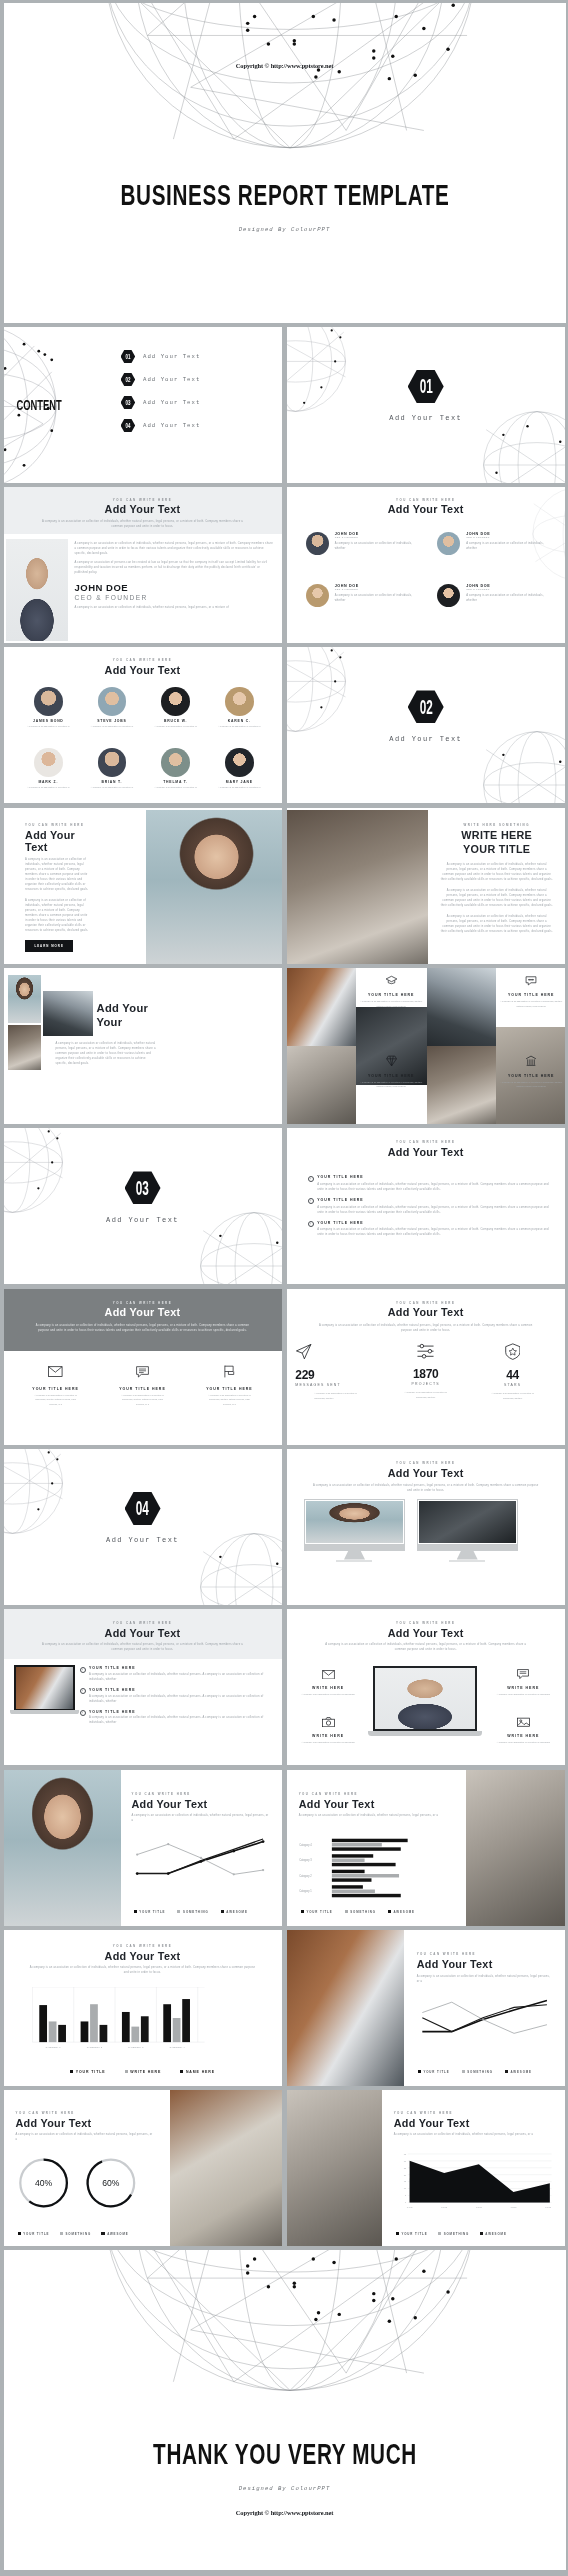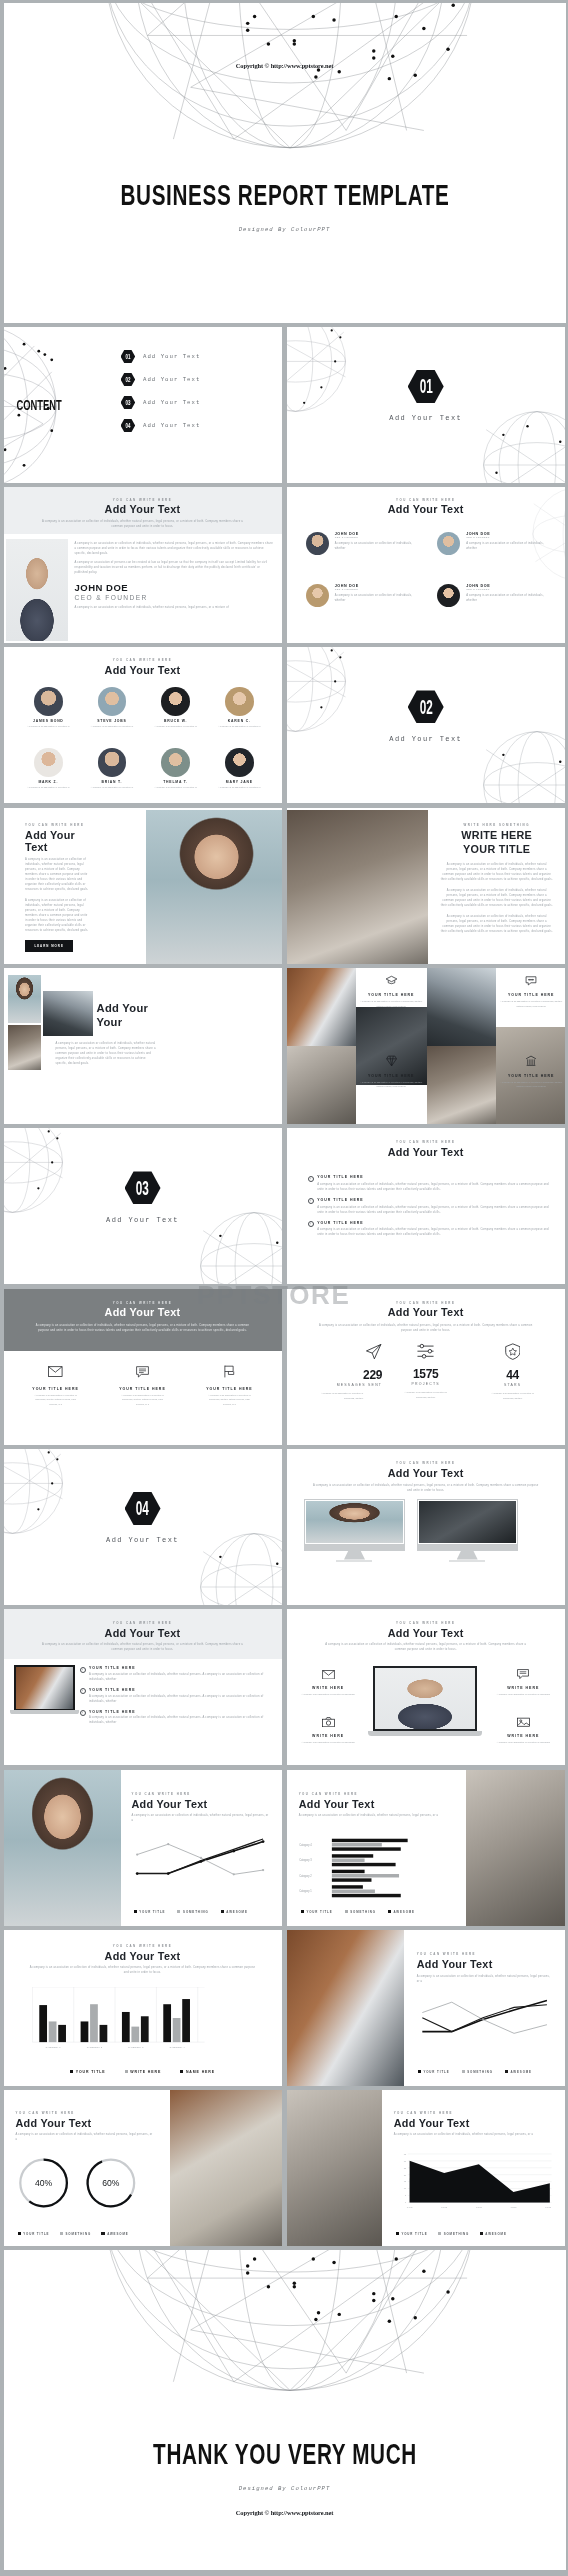--- a/index.html
+++ b/index.html
@@ -652,21 +652,20 @@
           <div style="flex:1">
             <div class="ico-title">YOUR TITLE HERE</div>
             <div class="body-txt left blur" style="margin-top:2.6px;">A company is an association or collection of individuals, whether natural persons, legal persons, or a mixture of both. Company members share a common purpose and unite in order to focus their various talents and organize their collectively available skills.</div>
           </div>
         </div>
       </div>
     </div>
   </div>
 
   <div class="row" style="position:relative;">
-    <div class="watermark" style="top:-8.6px;">PPTSTORE</div>
 
     <div class="slide">
       <div class="band dark" style="top:0; height:62px;"></div>
       <div style="position:absolute; left:28px; right:28px; top:12px;">
         <div class="kicker" style="color:#e2e4e6;">YOU CAN WRITE HERE</div>
         <div class="h-title" style="color:#fff;">Add Your Text</div>
         <div class="body-txt blur" style="color:#e8eaeb; margin-top:4.3px;">A company is an association or collection of individuals, whether natural persons, legal persons, or a mixture of both. Company members share a common purpose and unite in order to focus their various talents and organize their collectively available skills or resources to achieve specific, declared goals.</div>
       </div>
       <div style="position:absolute; left:8.6px; right:8.6px; top:76px; display:flex;">
         <div style="flex:1; text-align:center;">
@@ -697,37 +696,37 @@
       </div>
     </div>
 
     <div class="slide">
       <div style="position:absolute; left:28px; right:28px; top:12px;">
         <div class="kicker">YOU CAN WRITE HERE</div>
         <div class="h-title">Add Your Text</div>
         <div class="body-txt blur" style="margin-top:4.3px;">A company is an association or collection of individuals, whether natural persons, legal persons, or a mixture of both. Company members share a common purpose and unite in order to focus.</div>
       </div>
       <div style="position:absolute; left:8.6px; right:8.6px; top:54px; display:flex;">
-        <div style="flex:1; text-align:right;">
+        <div style="flex:1; text-align:left;">
           <svg width="17.3" height="17.3" viewBox="0 0 24 24" fill="none" stroke="#16181c" stroke-width="1.1">
             <path d="M22 2 L2 11 L10 14 L13 22 Z"></path>
               <path d="M10 14 L22 2"></path>
           </svg>
           <div class="stat-num" style="margin-top:5.2px;">229</div>
           <div class="stat-lbl">MESSAGES SENT</div>
           <div class="ico-desc blur" style="padding:0 19px; margin-top:4.3px;">A company is an association or collection of individuals, whether</div>
         </div>
         <div style="flex:1; text-align:center;">
           <svg width="19" height="16.4" viewBox="0 0 26 22" fill="none" stroke="#16181c" stroke-width="1.1">
             <path d="M2 4 h22 M2 11 h22 M2 18 h22"></path>
             <circle cx="8" cy="4" r="2.4" fill="#fff"></circle>
               <circle cx="19" cy="11" r="2.4" fill="#fff"></circle>
               <circle cx="11" cy="18" r="2.4" fill="#fff"></circle>
           </svg>
-          <div class="stat-num" style="margin-top:5.2px;">1575</div>
+          <div class="stat-num" style="margin-top:5.2px;">1870</div>
           <div class="stat-lbl">PROJECTS</div>
           <div class="ico-desc blur" style="padding:0 19px; margin-top:4.3px;">A company is an association or collection of individuals, whether</div>
         </div>
         <div style="flex:1; text-align:center;">
           <svg width="15.6" height="17.3" viewBox="0 0 22 24" fill="none" stroke="#16181c" stroke-width="1.1">
             <path d="M11 1 L21 5 v8 q0 6 -10 10 Q1 19 1 13 V5 Z"></path>
             <path d="M11 7 l1.6 3.3 3.6 .5 -2.6 2.5 .6 3.6 -3.2 -1.7 -3.2 1.7 .6 -3.6 -2.6 -2.5 3.6 -.5 Z" stroke-width=".9"></path>
           </svg>
           <div class="stat-num" style="margin-top:5.2px;">44</div>
           <div class="stat-lbl">STARS</div>

